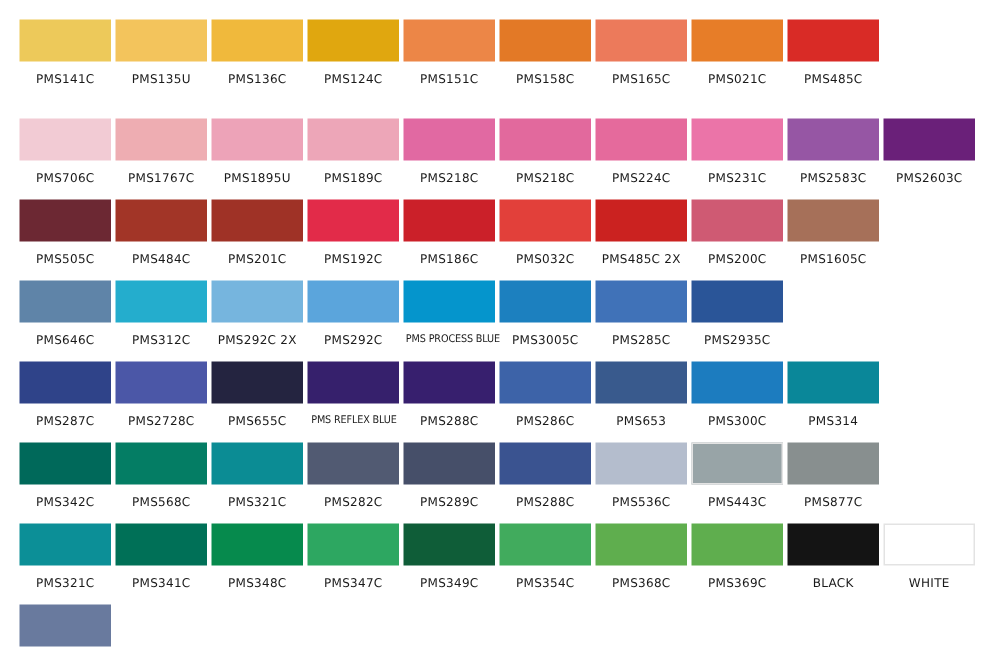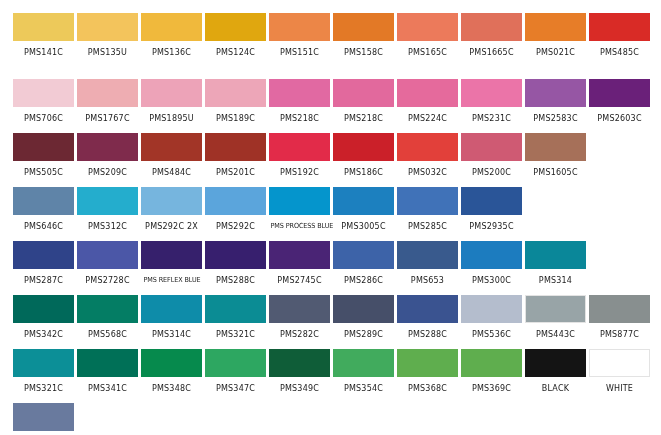--- a/index.html
+++ b/index.html
@@ -102,24 +102,20 @@
       </div>
       <div class="swatch-cell">
         <span class="swatch-chip" style="background-color: rgb(227, 121, 38);"></span>
         <span class="swatch-label">PMS158C</span>
       </div>
       <div class="swatch-cell">
         <span class="swatch-chip" style="background-color: rgb(236, 122, 91);"></span>
         <span class="swatch-label">PMS165C</span>
       </div>
       <div class="swatch-cell">
-        <span class="swatch-chip" style="background-color: rgb(224, 112, 90);"></span>
-        <span class="swatch-label">PMS1665C</span>
-      </div>
-      <div class="swatch-cell">
         <span class="swatch-chip" style="background-color: rgb(231, 125, 40);"></span>
         <span class="swatch-label">PMS021C</span>
       </div>
       <div class="swatch-cell">
         <span class="swatch-chip" style="background-color: rgb(217, 43, 38);"></span>
         <span class="swatch-label">PMS485C</span>
       </div>
     </div>
     <div class="swatch-row">
       <div class="swatch-cell">
@@ -162,44 +158,44 @@
         <span class="swatch-chip" style="background-color: rgb(106, 32, 121);"></span>
         <span class="swatch-label">PMS2603C</span>
       </div>
     </div>
     <div class="swatch-row">
       <div class="swatch-cell">
         <span class="swatch-chip" style="background-color: rgb(108, 40, 51);"></span>
         <span class="swatch-label">PMS505C</span>
       </div>
       <div class="swatch-cell">
-        <span class="swatch-chip" style="background-color: rgb(127, 43, 76);"></span>
-        <span class="swatch-label">PMS209C</span>
-      </div>
-      <div class="swatch-cell">
         <span class="swatch-chip" style="background-color: rgb(162, 53, 39);"></span>
         <span class="swatch-label">PMS484C</span>
       </div>
       <div class="swatch-cell">
         <span class="swatch-chip" style="background-color: rgb(159, 50, 38);"></span>
         <span class="swatch-label">PMS201C</span>
       </div>
       <div class="swatch-cell">
         <span class="swatch-chip" style="background-color: rgb(226, 43, 73);"></span>
         <span class="swatch-label">PMS192C</span>
       </div>
       <div class="swatch-cell">
         <span class="swatch-chip" style="background-color: rgb(203, 32, 41);"></span>
         <span class="swatch-label">PMS186C</span>
       </div>
       <div class="swatch-cell">
         <span class="swatch-chip" style="background-color: rgb(226, 64, 58);"></span>
         <span class="swatch-label">PMS032C</span>
       </div>
       <div class="swatch-cell">
+        <span class="swatch-chip" style="background-color: rgb(203, 34, 32);"></span>
+        <span class="swatch-label">PMS485C 2X</span>
+      </div>
+      <div class="swatch-cell">
         <span class="swatch-chip" style="background-color: rgb(207, 90, 115);"></span>
         <span class="swatch-label">PMS200C</span>
       </div>
       <div class="swatch-cell">
         <span class="swatch-chip" style="background-color: rgb(166, 112, 89);"></span>
         <span class="swatch-label">PMS1605C</span>
       </div>
     </div>
     <div class="swatch-row">
       <div class="swatch-cell">
@@ -238,32 +234,32 @@
     <div class="swatch-row">
       <div class="swatch-cell">
         <span class="swatch-chip" style="background-color: rgb(47, 67, 137);"></span>
         <span class="swatch-label">PMS287C</span>
       </div>
       <div class="swatch-cell">
         <span class="swatch-chip" style="background-color: rgb(75, 87, 167);"></span>
         <span class="swatch-label">PMS2728C</span>
       </div>
       <div class="swatch-cell">
+        <span class="swatch-chip" style="background-color: rgb(36, 36, 64);"></span>
+        <span class="swatch-label">PMS655C</span>
+      </div>
+      <div class="swatch-cell">
         <span class="swatch-chip" style="background-color: rgb(54, 32, 108);"></span>
         <span class="swatch-label condensed">PMS REFLEX BLUE</span>
       </div>
       <div class="swatch-cell">
         <span class="swatch-chip" style="background-color: rgb(55, 31, 110);"></span>
         <span class="swatch-label">PMS288C</span>
       </div>
       <div class="swatch-cell">
-        <span class="swatch-chip" style="background-color: rgb(74, 36, 117);"></span>
-        <span class="swatch-label">PMS2745C</span>
-      </div>
-      <div class="swatch-cell">
         <span class="swatch-chip" style="background-color: rgb(61, 99, 168);"></span>
         <span class="swatch-label">PMS286C</span>
       </div>
       <div class="swatch-cell">
         <span class="swatch-chip" style="background-color: rgb(57, 90, 141);"></span>
         <span class="swatch-label">PMS653</span>
       </div>
       <div class="swatch-cell">
         <span class="swatch-chip" style="background-color: rgb(28, 124, 191);"></span>
         <span class="swatch-label">PMS300C</span>
@@ -276,24 +272,20 @@
     <div class="swatch-row">
       <div class="swatch-cell">
         <span class="swatch-chip" style="background-color: rgb(0, 105, 90);"></span>
         <span class="swatch-label">PMS342C</span>
       </div>
       <div class="swatch-cell">
         <span class="swatch-chip" style="background-color: rgb(4, 125, 100);"></span>
         <span class="swatch-label">PMS568C</span>
       </div>
       <div class="swatch-cell">
-        <span class="swatch-chip" style="background-color: rgb(14, 140, 169);"></span>
-        <span class="swatch-label">PMS314C</span>
-      </div>
-      <div class="swatch-cell">
         <span class="swatch-chip" style="background-color: rgb(11, 140, 148);"></span>
         <span class="swatch-label">PMS321C</span>
       </div>
       <div class="swatch-cell">
         <span class="swatch-chip" style="background-color: rgb(81, 90, 114);"></span>
         <span class="swatch-label">PMS282C</span>
       </div>
       <div class="swatch-cell">
         <span class="swatch-chip" style="background-color: rgb(70, 79, 105);"></span>
         <span class="swatch-label">PMS289C</span>

